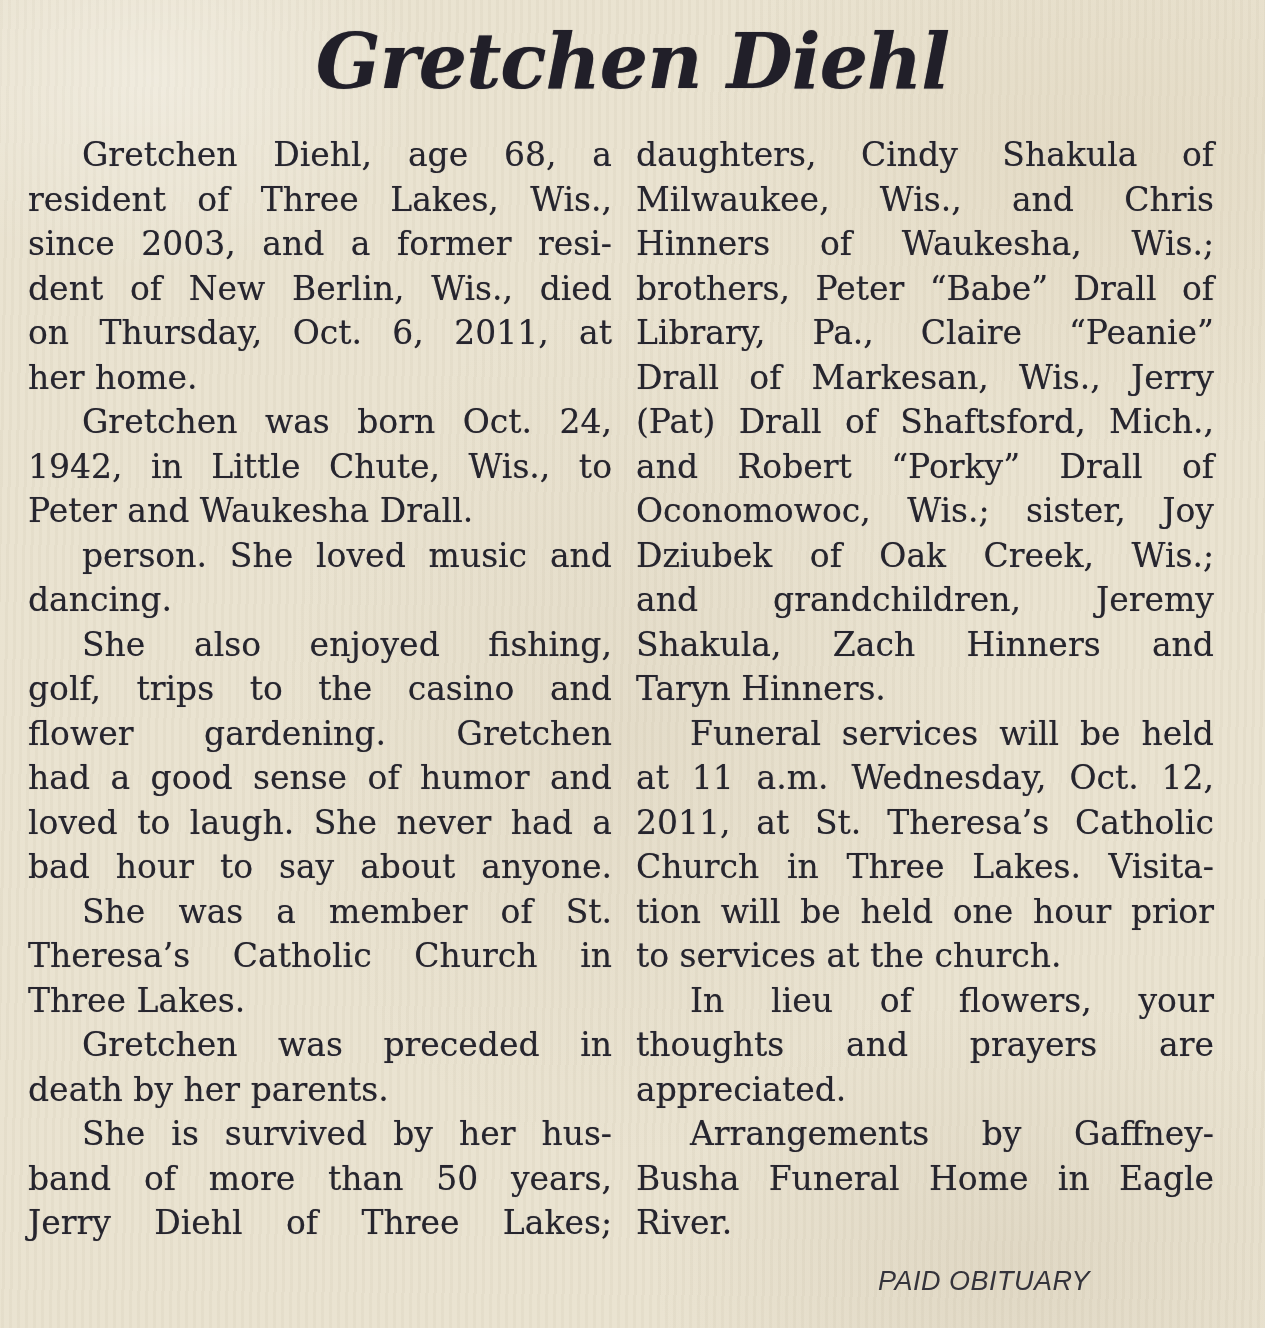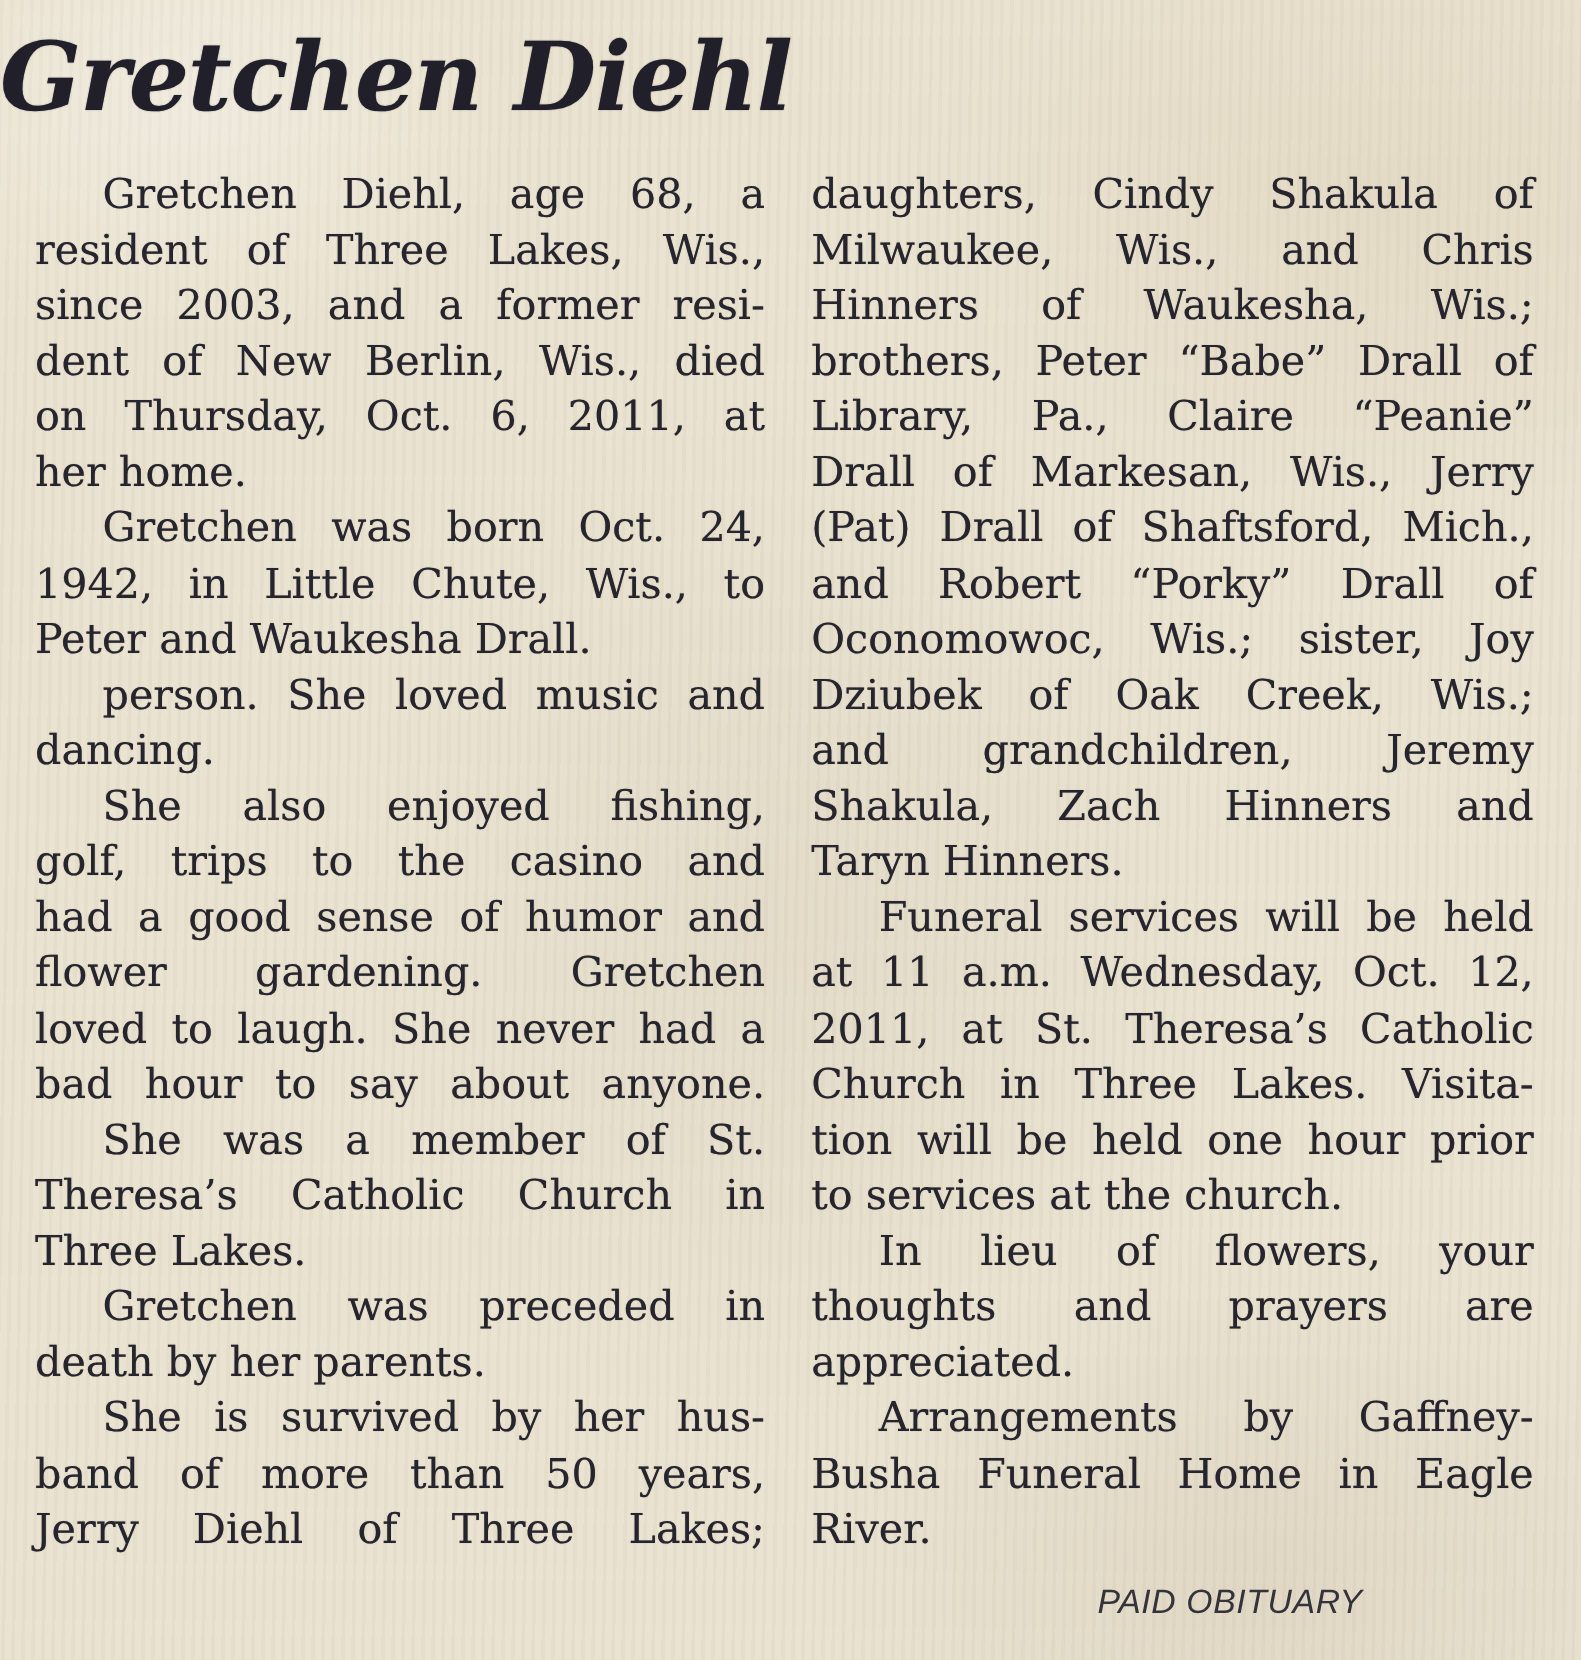--- a/index.html
+++ b/index.html
@@ -12,35 +12,36 @@
       radial-gradient(ellipse 420px 300px at 12% 6%, rgba(255,255,255,.30), rgba(255,255,255,0) 65%),
       radial-gradient(ellipse 600px 420px at 88% 12%, rgba(210,195,165,.25), rgba(210,195,165,0) 70%),
       radial-gradient(ellipse 500px 600px at 50% 55%, rgba(150,130,100,.07), rgba(150,130,100,0) 72%),
       radial-gradient(ellipse 520px 380px at 80% 95%, rgba(140,120,90,.10), rgba(140,120,90,0) 70%),
       repeating-linear-gradient(91deg, rgba(125,115,95,.04) 0 3px, rgba(255,255,255,.035) 3px 8px);
     font-family:"DejaVu Serif", serif;
     color:#26252e;
   }
   .title{
     margin:16px 0 0 0;
+    text-align:center;
     font-family:"DejaVu Serif", serif;
     font-style:italic;
     font-weight:bold;
     font-size:76px;
     line-height:92px;
     letter-spacing:-1px;
     color:#211f29;
     text-shadow:0 0 1px rgba(30,28,40,.55);
   }
   .columns{
     display:flex;
     margin-top:25px;
     padding-left:28px;
     padding-right:10px;
-    gap:37px;
+    gap:24px;
   }
   .col{ width:584px; }
   .col.right{ width:578px; }
   .para{ margin:0; }
   .line{
     font-size:33px;
     line-height:44.5px;
     text-align:justify;
     text-align-last:justify;
     white-space:normal;
@@ -88,22 +89,22 @@
           <div class="line">1942, in Little Chute, Wis., to</div>
           <div class="line last">Peter and Waukesha Drall.</div>
         </div>
         <div class="para indent">
           <div class="line">person. She loved music and</div>
           <div class="line last">dancing.</div>
         </div>
         <div class="para indent">
           <div class="line">She also enjoyed fishing,</div>
           <div class="line">golf, trips to the casino and</div>
+          <div class="line">flower gardening. Gretchen</div>
           <div class="line">had a good sense of humor and</div>
-          <div class="line">flower gardening. Gretchen</div>
           <div class="line">loved to laugh. She never had a</div>
           <div class="line">bad hour to say about anyone.</div>
         </div>
         <div class="para indent">
           <div class="line">She was a member of St.</div>
           <div class="line">Theresa’s Catholic Church in</div>
           <div class="line last">Three Lakes.</div>
         </div>
         <div class="para indent">
           <div class="line">Gretchen was preceded in</div>

